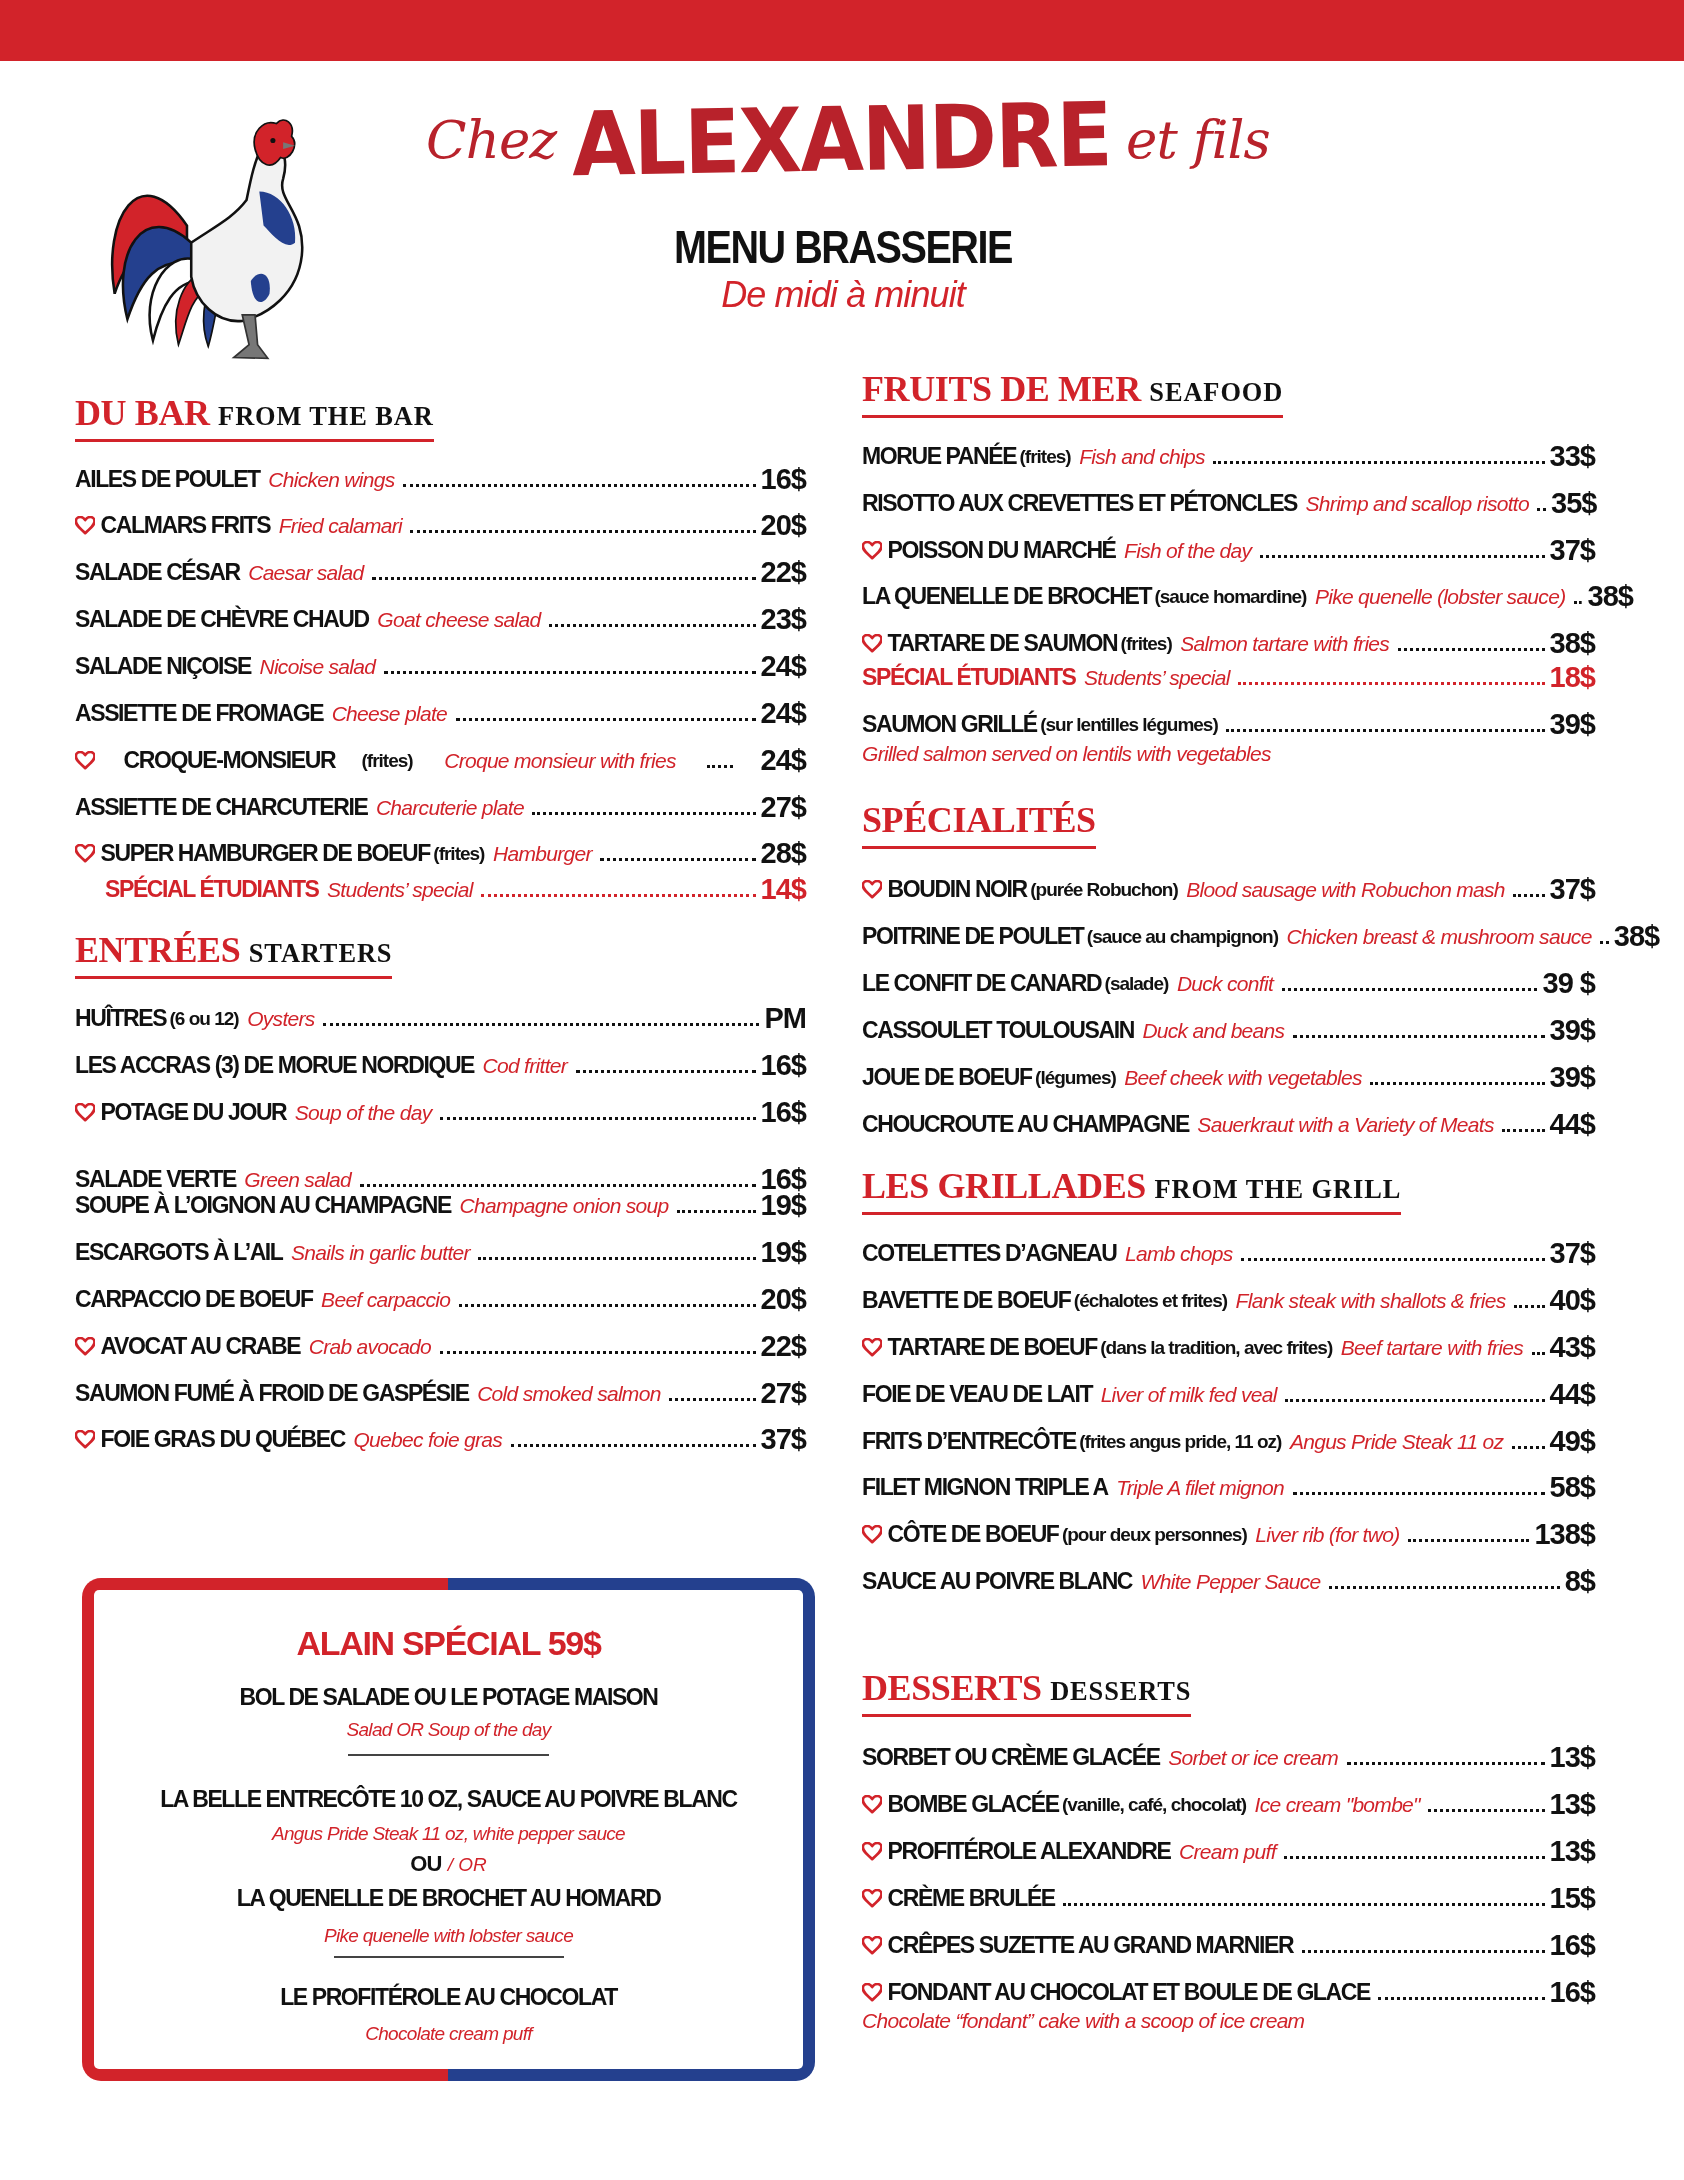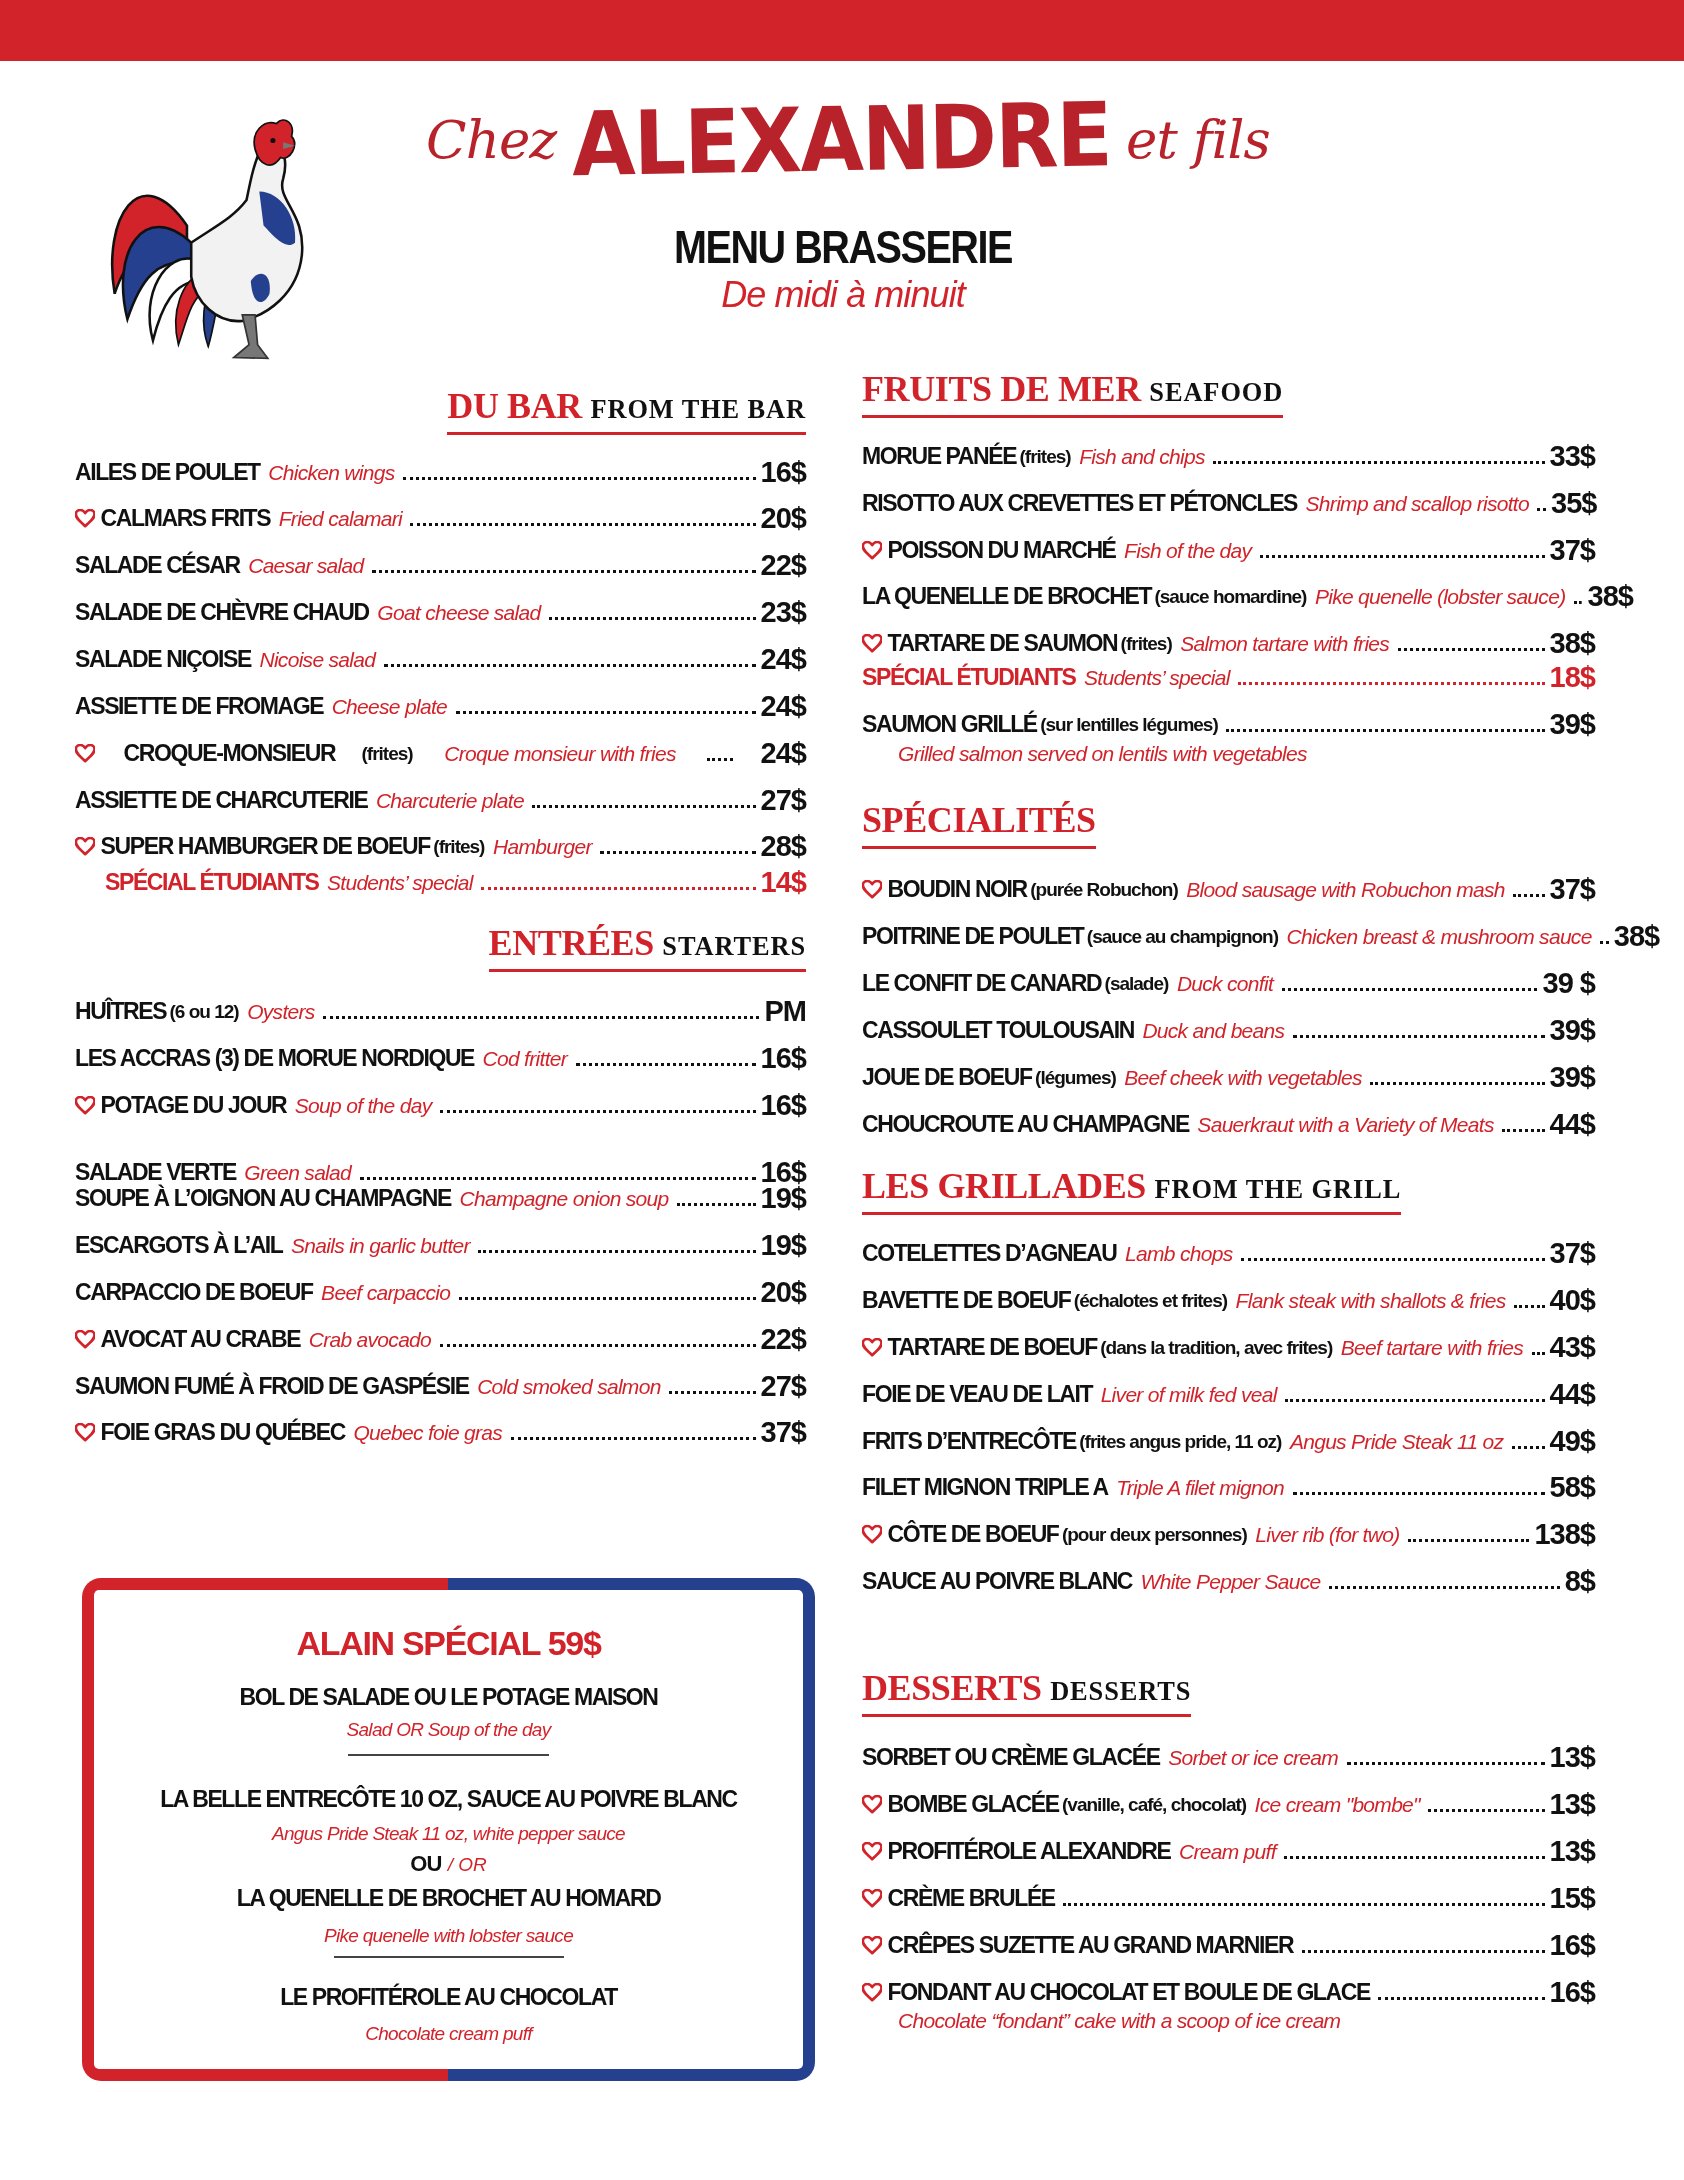--- a/index.html
+++ b/index.html
@@ -31,21 +31,21 @@
     .item .heart svg { width: 20.4px; height: 19px; }
     .item .name { font-family: "Liberation Sans", sans-serif; font-weight: bold; font-size: 23px; letter-spacing: -1.4px; color: #111; line-height: 31px; }
     .item .name.red { color: #d2232a; }
     .item .note { font-family: "Liberation Sans", sans-serif; font-size: 19px; letter-spacing: -1px; color: #111; font-weight: bold; margin-left: 3.4px; line-height: 31px; }
     .item .en { font-family: "Liberation Sans", sans-serif; font-style: italic; font-size: 21px; color: #d2232a; letter-spacing: -0.7px; margin-left: 8.5px; line-height: 31px; }
     .item .dots { flex: 1 1 auto; border-bottom: 3.4px dotted #111; margin: 0 5.1px 7.7px 8.5px; height: 3.4px; min-width: 8.5px; }
     .item .dots.red { border-bottom-color: #d2232a; }
     .item .price { font-family: "Liberation Sans", sans-serif; font-weight: bold; font-size: 29px; letter-spacing: -1px; color: #111; line-height: 31px; }
     .item .price.red { color: #d2232a; }
     .item.indent { padding-left: 30px; }
-    .desc-line { position: absolute; left: 0; font-family: "Liberation Sans", sans-serif; font-style: italic; font-size: 21px; color: #d2232a; letter-spacing: -0.7px; white-space: nowrap; margin-left: 36px; }
+    .desc-line { position: absolute; left: 0; font-family: "Liberation Sans", sans-serif; font-style: italic; font-size: 21px; color: #d2232a; letter-spacing: -0.7px; white-space: nowrap; }
 
     
     .special-box { position: absolute; left: 82px; top: 1578px; width: 733px; height: 503px; border-radius: 19px; padding: 12px; background: linear-gradient(90deg, #d2232a 0%, #d2232a 50%, #24408e 50%, #24408e 100%); }
     .special-inner { width: 100%; height: 100%; background: #fff; border-radius: 5.1px; position: relative; text-align: center; }
     .sp-title { position: absolute; left: 0; right: 0; top: 34px; font-family: "Liberation Sans", sans-serif; font-weight: bold; font-size: 34px; color: #d2232a; letter-spacing: -1.3px; }
     .sp-line { position: absolute; left: 0; right: 0; font-family: "Liberation Sans", sans-serif; font-weight: bold; font-size: 23px; color: #111; letter-spacing: -1.4px; }
     .sp-en { position: absolute; left: 0; right: 0; font-family: "Liberation Sans", sans-serif; font-style: italic; font-size: 19px; color: #d2232a; letter-spacing: -0.7px; }
     .sp-rule { position: absolute; left: 50%; height: 1.7px; background: #444; }
     .sp-or { position: absolute; left: 0; right: 0; font-family: "Liberation Sans", sans-serif; font-size: 22px; }
     .sp-or .ou { font-weight: bold; color: #111; letter-spacing: -0.9px; }
@@ -76,21 +76,21 @@
     <path d="M160 255 L168 290 L150 305 L190 306 L178 290 L175 255 Z" fill="#777" stroke="#333" stroke-width="2"></path>
   </svg>
 </div>
 
 <div class="brand">
   <span class="script">Chez</span><span class="big">ALEXANDRE</span><span class="script">et fils</span>
 </div>
 <div class="menu-title">MENU BRASSERIE</div>
 <div class="menu-sub">De midi à minuit</div>
 
-<div class="col col-left" id="col-left" style="top:9px;height:1869px;text-align:right;">
+<div class="col col-left" id="col-left" style="top:16px;height:1869px;">
   <div class="section" style="top:376px;">
     <div class="sec-head">
       <span class="sec-fr">DU BAR</span><span class="sec-en">FROM THE BAR</span>
     </div>
   </div>
   <div></div>
 
   <div class="section" style="top:913px;">
     <div class="sec-head">
       <span class="sec-fr">ENTRÉES</span><span class="sec-en">STARTERS</span>

